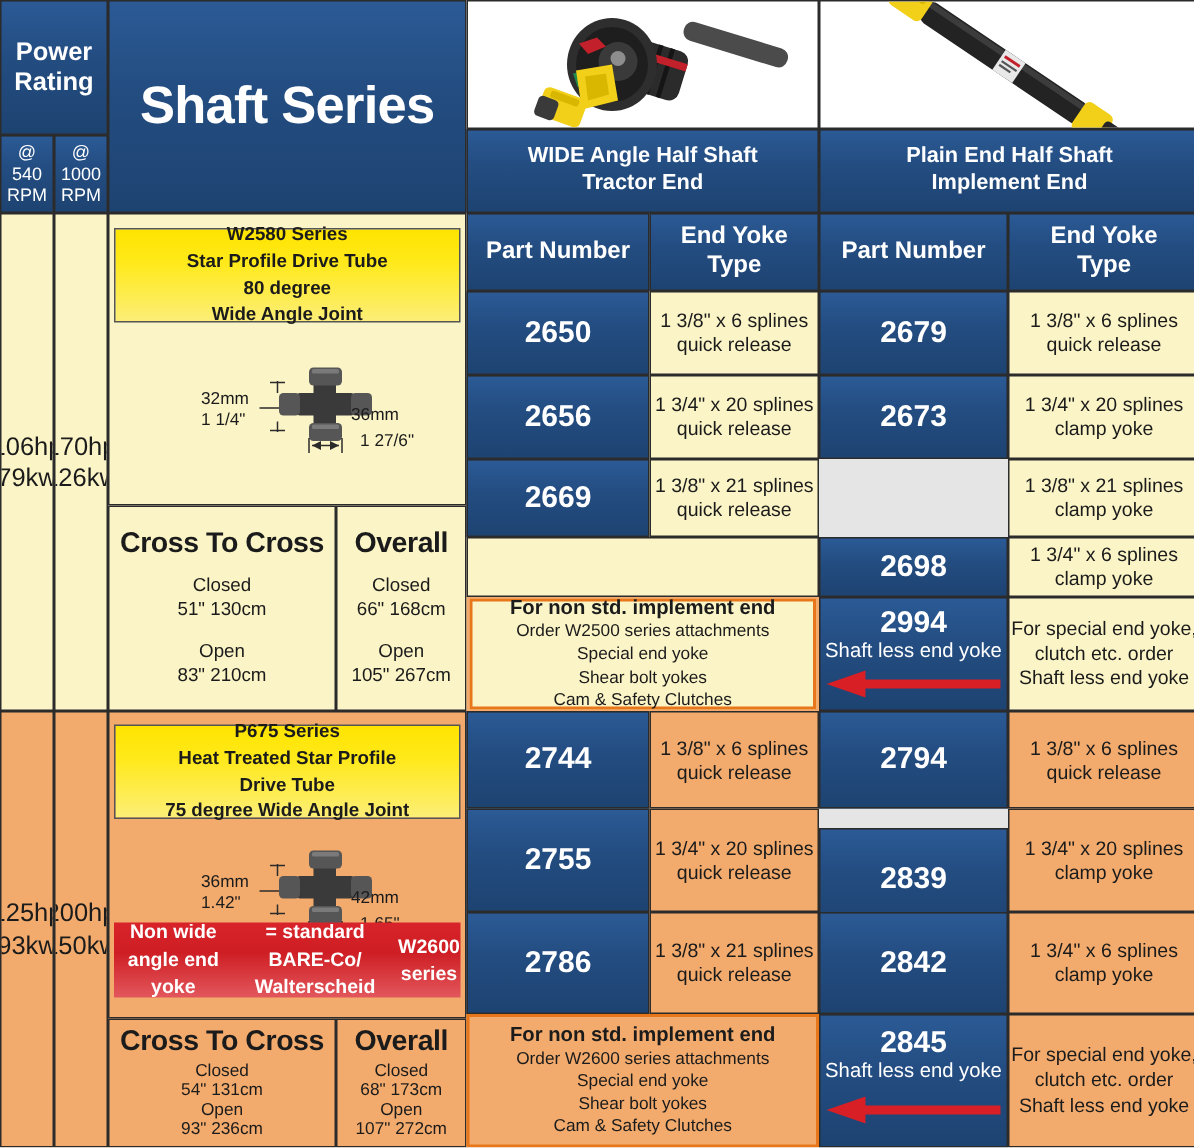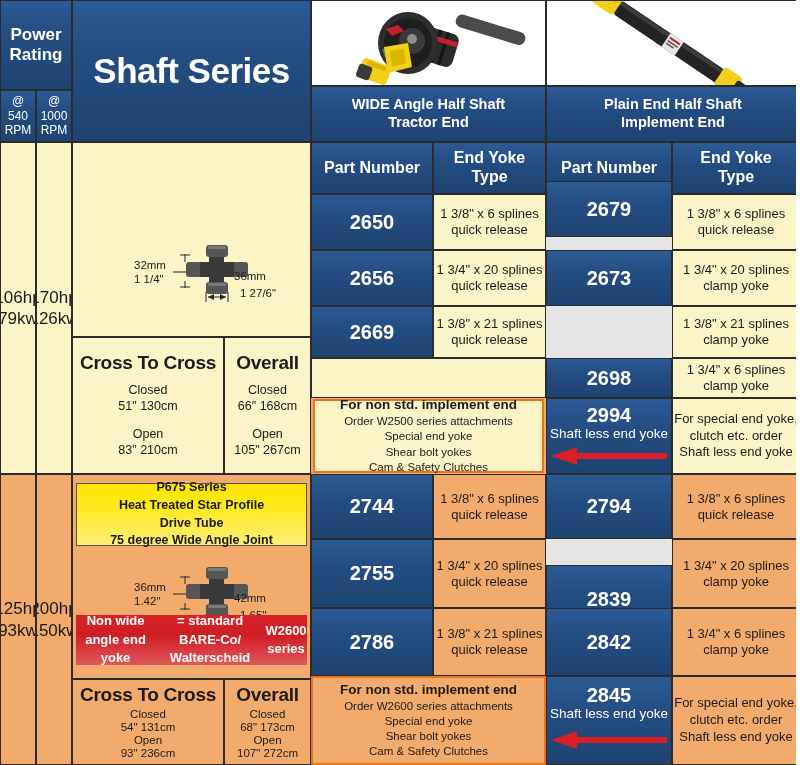--- a/index.html
+++ b/index.html
@@ -295,20 +295,26 @@
     <div class="t-hp">106hp</div>
     <div class="t-hp">79kw</div>
   </div>
   <div class="cell cream bd" style="left:36px;top:142px;width:36px;height:332px;">
     <div class="t-hp">170hp</div>
     <div class="t-hp">126kw</div>
   </div>
 
   <div class="cell cream bd" style="left:72px;top:142px;width:239px;height:195px;"></div>
 
+  <div class="seriesbox" style="left:76px;top:152px;width:231px;height:63px;">
+    <div class="t-series">W2580 Series</div>
+    <div class="t-series">Star Profile Drive Tube</div>
+    <div class="t-series">80 degree</div>
+    <div class="t-series">Wide Angle Joint</div>
+  </div>
 
   <div class="crossdiag" style="left:128px;top:226px;width:180px;height:76px;">
     <svg width="180" height="76" viewBox="0 0 180 76">
 
       <text x="6" y="43" font-family="Liberation Sans, sans-serif" font-size="11.5" fill="#1b1b1b">32mm</text>
       <text x="6" y="57" font-family="Liberation Sans, sans-serif" font-size="11.5" fill="#1b1b1b">1 1/4"</text>
       <line x1="45" y1="46" x2="72" y2="46" stroke="#2b2b2b" stroke-width="1"></line>
       <line x1="57" y1="28" x2="57" y2="36" stroke="#2b2b2b" stroke-width="1"></line>
       <line x1="52" y1="29" x2="62" y2="29" stroke="#2b2b2b" stroke-width="1"></line>
       <line x1="57" y1="55" x2="57" y2="62" stroke="#2b2b2b" stroke-width="1"></line>
@@ -350,21 +356,21 @@
     <div class="t-dim">105" 267cm</div>
   </div>
 
   <div class="cell navy bd" style="left:311px;top:194px;width:122px;height:56px;">
     <div class="t-partnum">2650</div>
   </div>
   <div class="cell cream bd" style="left:433px;top:194px;width:113px;height:56px;">
     <div class="t-yoke">1 3/8" x 6 splines</div>
     <div class="t-yoke">quick release</div>
   </div>
-  <div class="cell navy bd" style="left:546px;top:181px;width:126px;height:56px;text-align:right;">
+  <div class="cell navy bd" style="left:546px;top:194px;width:126px;height:56px;text-align:right;">
     <div class="t-partnum">2679</div>
   </div>
   <div class="cell cream bd" style="left:672px;top:194px;width:128px;height:56px;">
     <div class="t-yoke">1 3/8" x 6 splines</div>
     <div class="t-yoke">quick release</div>
   </div>
 
   <div class="cell navy bd" style="left:311px;top:250px;width:122px;height:56px;">
     <div class="t-partnum">2656</div>
   </div>
@@ -506,21 +512,21 @@
     <div class="t-yoke">quick release</div>
   </div>
 
   <div class="cell navy bd" style="left:311px;top:539px;width:122px;height:69px;">
     <div class="t-partnum">2755</div>
   </div>
   <div class="cell orange bd" style="left:433px;top:539px;width:113px;height:69px;">
     <div class="t-yoke">1 3/4" x 20 splines</div>
     <div class="t-yoke">quick release</div>
   </div>
-  <div class="cell navy bd" style="left:546px;top:565px;width:126px;height:69px;">
+  <div class="cell navy bd" style="left:546px;top:552px;width:126px;height:69px;">
     <div class="t-partnum">2839</div>
   </div>
   <div class="cell orange bd" style="left:672px;top:539px;width:128px;height:69px;">
     <div class="t-yoke">1 3/4" x 20 splines</div>
     <div class="t-yoke">clamp yoke</div>
   </div>
 
   <div class="cell navy bd" style="left:311px;top:608px;width:122px;height:68px;">
     <div class="t-partnum">2786</div>
   </div>

